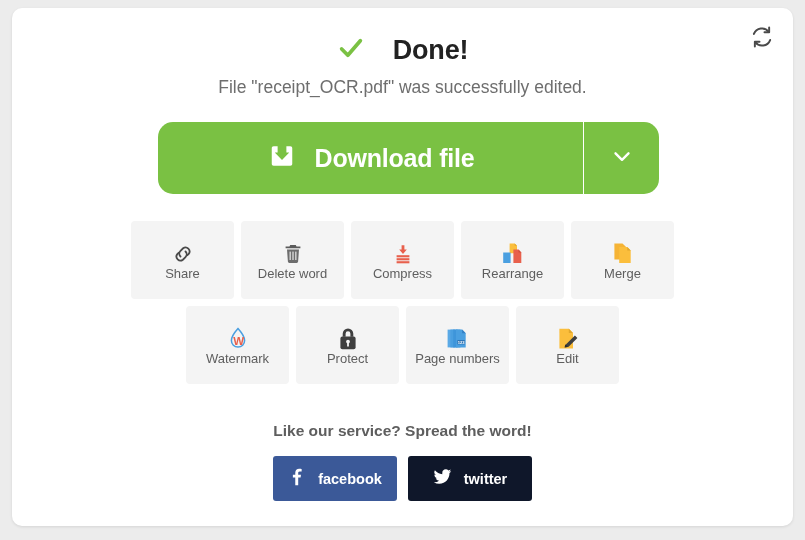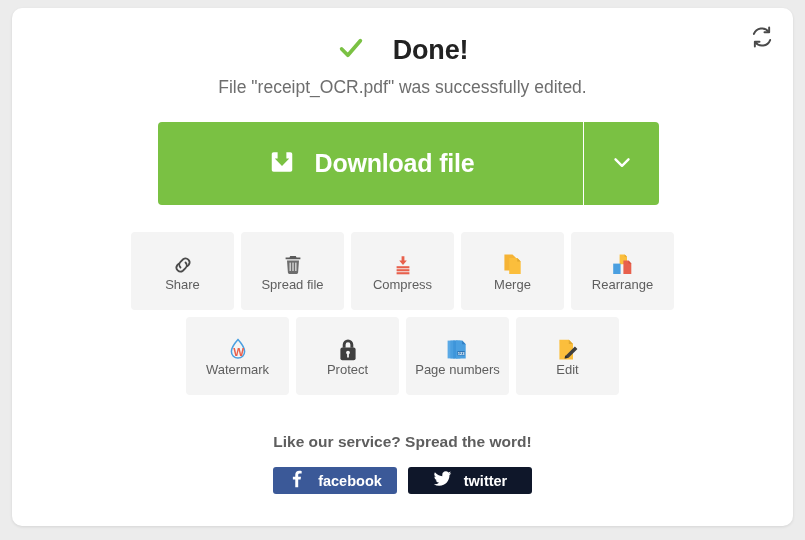--- a/index.html
+++ b/index.html
@@ -66,22 +66,22 @@
   }
 
   
   .download-row {
     margin-top: 24px;
     display: flex;
     justify-content: center;
   }
   .download-group {
     display: flex;
-    height: 83px;
-    border-radius: 4px;
+    height: 72px;
+    border-radius: 15px;
     overflow: hidden;
     margin-left: 12px;
   }
   .download-main {
     width: 425px;
     background: #7ac143;
     display: flex;
     align-items: center;
     justify-content: center;
     gap: 18px;
@@ -144,21 +144,21 @@
     color: #5e5e5e;
   }
   .social-row {
     margin-top: 16px;
     display: flex;
     justify-content: center;
     gap: 11px;
   }
   .social-btn {
     width: 124px;
-    height: 27px;
+    height: 45px;
     border-radius: 3px;
     display: flex;
     align-items: center;
     justify-content: center;
     gap: 12px;
     cursor: pointer;
     border: none;
   }
   .social-btn.facebook { background: #3b5998; }
   .social-btn.twitter  { background: #0f172a; }
@@ -231,57 +231,57 @@
       <div class="tile">
         <span class="tile-icon">
           <svg width="24" height="24" viewBox="0 0 24 24" fill="#5a5a5a">
             <path d="M9.2 3h5.6l.7 1.4h3.9v1.9H4.6V4.4h3.9L9.2 3z"></path>
             <path d="M6 7.6h12l-.9 12a1.4 1.4 0 0 1-1.4 1.3H8.3a1.4 1.4 0 0 1-1.4-1.3L6 7.6z" fill="#6d6d6d"></path>
             <rect x="8.6" y="9.6" width="1.1" height="8.4" fill="#f4f4f4"></rect>
             <rect x="11.45" y="9.6" width="1.1" height="8.4" fill="#f4f4f4"></rect>
             <rect x="14.3" y="9.6" width="1.1" height="8.4" fill="#f4f4f4"></rect>
           </svg>
         </span>
-        <span class="tile-label">Spread file</span>
+        <span class="tile-label">Delete word</span>
       </div>
 
       <div class="tile">
         <span class="tile-icon">
           <svg width="24" height="24" viewBox="0 0 24 24">
             <path d="M10.6 3.2h2.8v4.3h2.4L12 11.9 8.2 7.5h2.4V3.2z" fill="#e8604c"></path>
             <rect x="5.6" y="13.2" width="12.8" height="2.1" fill="#e8604c"></rect>
             <rect x="5.6" y="16.2" width="12.8" height="2.1" fill="#e8604c"></rect>
             <rect x="5.6" y="19.2" width="12.8" height="2.1" fill="#e8604c"></rect>
           </svg>
         </span>
         <span class="tile-label">Compress</span>
-      </div>
-
-      <div class="tile">
-        <span class="tile-icon">
-          <svg width="24" height="26" viewBox="0 0 24 26">
-            <path d="M3.4 2.4h8.1l3.4 3.4v12.6H3.4V2.4z" fill="#f5b335"></path>
-            <path d="M8.2 6h8.1l3.4 3.4v12.6H8.2V6z" fill="#fbbe3c"></path>
-            <path d="M16.3 6v3.4h3.4L16.3 6z" fill="#e0a62c"></path>
-          </svg>
-        </span>
-        <span class="tile-label">Merge</span>
       </div>
 
       <div class="tile">
         <span class="tile-icon">
           <svg width="26" height="26" viewBox="0 0 26 26">
             <path d="M9.6 2.4h5.1l2.3 2.3v7.6H9.6V2.4z" fill="#fbbe3c"></path>
             <path d="M14.7 2.4v2.3h2.3l-2.3-2.3z" fill="#e0a62c"></path>
             <path d="M3.2 11.6h7.4v10.4H3.2V11.6z" fill="#4a9fe0"></path>
             <path d="M13.4 8.6h5.1l2.8 2.8v10.6h-7.9V8.6z" fill="#e8604c"></path>
             <path d="M18.5 8.6v2.8h2.8l-2.8-2.8z" fill="#cf4f3d"></path>
           </svg>
         </span>
         <span class="tile-label">Rearrange</span>
+      </div>
+
+      <div class="tile">
+        <span class="tile-icon">
+          <svg width="24" height="26" viewBox="0 0 24 26">
+            <path d="M3.4 2.4h8.1l3.4 3.4v12.6H3.4V2.4z" fill="#f5b335"></path>
+            <path d="M8.2 6h8.1l3.4 3.4v12.6H8.2V6z" fill="#fbbe3c"></path>
+            <path d="M16.3 6v3.4h3.4L16.3 6z" fill="#e0a62c"></path>
+          </svg>
+        </span>
+        <span class="tile-label">Merge</span>
       </div>
 
 
 
     </div>
 
     <div class="tool-row">
 
       <div class="tile">
         <span class="tile-icon">

